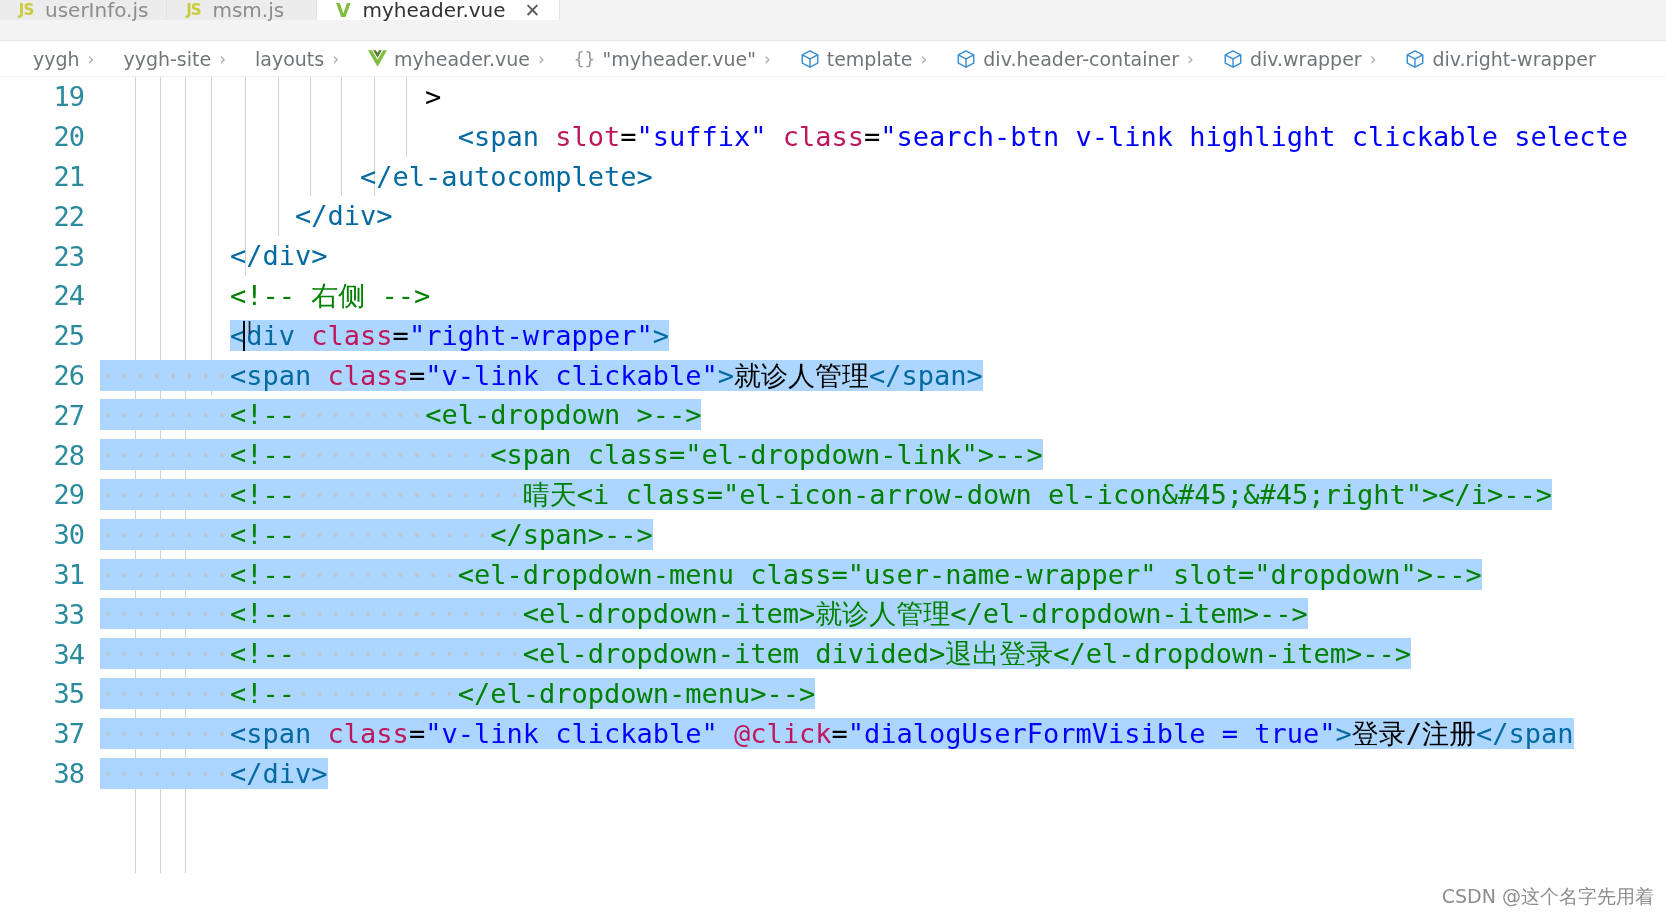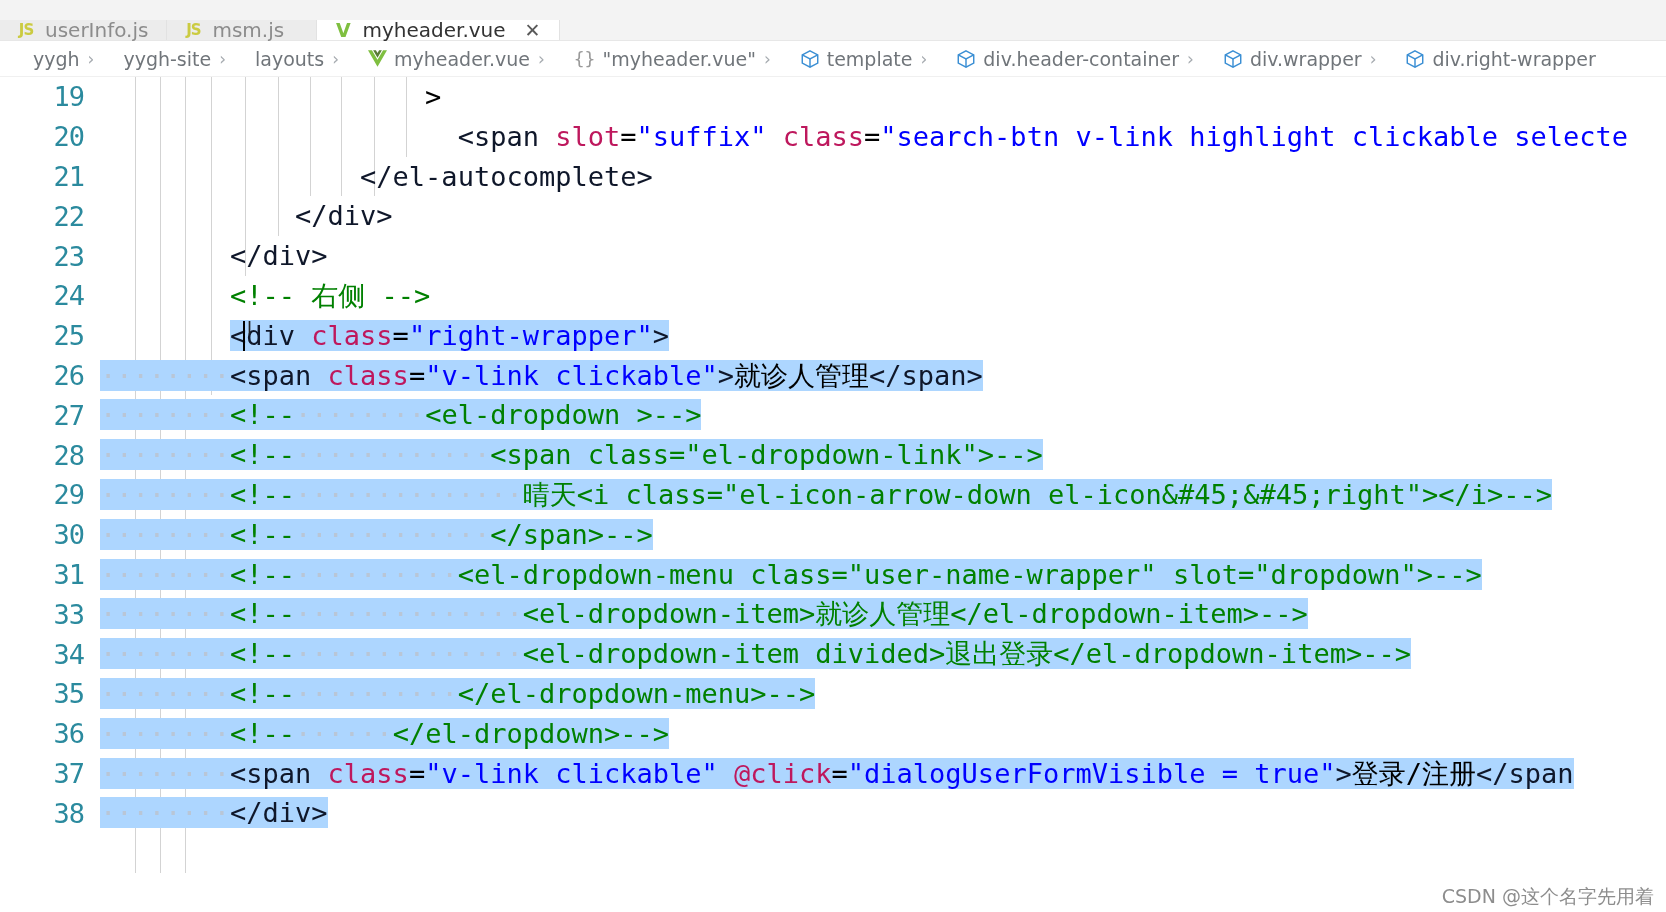--- a/index.html
+++ b/index.html
@@ -14,21 +14,21 @@
     font-family: "DejaVu Sans", sans-serif;
     -webkit-font-smoothing: antialiased;
   }
 
   
   #tabbar {
     display: flex;
     height: 40px;
     background: #f3f3f3;
     border-bottom: 1px solid #e7e7e7;
-    align-items: flex-end;
+    align-items: flex-start;
   }
   .tab {
     display: flex;
     align-items: center;
     gap: 9px;
     padding: 0 18px 0 16px;
     background: #ececec;
     border-right: 1px solid #e2e2e2;
     font-size: 20px;
     color: #8c8c8c;
@@ -121,21 +121,21 @@
     background: #add6ff;
     box-decoration-break: clone;
     -webkit-box-decoration-break: clone;
   }
 
   
   .guides { position: absolute; left: 0; top: 0; bottom: 0; width: 100%; pointer-events: none; }
   .guide { position: absolute; top: 0; bottom: 0; width: 1px; background: #d3d3d3; }
 
   
-  .t-tag   { color: #0f172a; text-align: center; }
+  .t-tag   { color: #0369a1; text-align: center; }
   .t-attr  { color: #be185d; }
   .t-val   { color: #0000ff; }
   .t-plain { color: #000000; }
   .t-cmt   { color: #008000; }
   .t-punc  { color: #000000; }
   .t-ws    { color: #b9c6d6; }
 
   
   #caret {
     position: absolute;
@@ -292,20 +292,19 @@
       <div class="row"><div class="gutter">25</div><div class="code"><span class="t-plain">        </span><span class="sel"><span class="t-tag">&lt;div </span><span class="t-attr">class</span><span class="t-punc">=</span><span class="t-val">"right-wrapper"</span><span class="t-tag">&gt;</span></span></div></div>
       <div class="row"><div class="gutter">26</div><div class="code"><span class="sel"><span class="t-ws">········</span><span class="t-tag">&lt;span </span><span class="t-attr">class</span><span class="t-punc">=</span><span class="t-val">"v-link clickable"</span><span class="t-tag">&gt;</span><span class="t-plain">就诊人管理</span><span class="t-tag">&lt;/span&gt;</span></span></div></div>
       <div class="row"><div class="gutter">27</div><div class="code"><span class="sel"><span class="t-ws">········</span><span class="t-cmt">&lt;!--</span><span class="t-ws">········</span><span class="t-cmt">&lt;el-dropdown &gt;--&gt;</span></span></div></div>
       <div class="row"><div class="gutter">28</div><div class="code"><span class="sel"><span class="t-ws">········</span><span class="t-cmt">&lt;!--</span><span class="t-ws">············</span><span class="t-cmt">&lt;span class="el-dropdown-link"&gt;--&gt;</span></span></div></div>
       <div class="row"><div class="gutter">29</div><div class="code"><span class="sel"><span class="t-ws">········</span><span class="t-cmt">&lt;!--</span><span class="t-ws">··············</span><span class="t-cmt">晴天&lt;i class="el-icon-arrow-down el-icon&amp;#45;&amp;#45;right"&gt;&lt;/i&gt;--&gt;</span></span></div></div>
       <div class="row"><div class="gutter">30</div><div class="code"><span class="sel"><span class="t-ws">········</span><span class="t-cmt">&lt;!--</span><span class="t-ws">············</span><span class="t-cmt">&lt;/span&gt;--&gt;</span></span></div></div>
       <div class="row"><div class="gutter">31</div><div class="code"><span class="sel"><span class="t-ws">········</span><span class="t-cmt">&lt;!--</span><span class="t-ws">··········</span><span class="t-cmt">&lt;el-dropdown-menu class="user-name-wrapper" slot="dropdown"&gt;--&gt;</span></span></div></div>
       <div class="row"><div class="gutter">33</div><div class="code"><span class="sel"><span class="t-ws">········</span><span class="t-cmt">&lt;!--</span><span class="t-ws">··············</span><span class="t-cmt">&lt;el-dropdown-item&gt;就诊人管理&lt;/el-dropdown-item&gt;--&gt;</span></span></div></div>
       <div class="row"><div class="gutter">34</div><div class="code"><span class="sel"><span class="t-ws">········</span><span class="t-cmt">&lt;!--</span><span class="t-ws">··············</span><span class="t-cmt">&lt;el-dropdown-item divided&gt;退出登录&lt;/el-dropdown-item&gt;--&gt;</span></span></div></div>
       <div class="row"><div class="gutter">35</div><div class="code"><span class="sel"><span class="t-ws">········</span><span class="t-cmt">&lt;!--</span><span class="t-ws">··········</span><span class="t-cmt">&lt;/el-dropdown-menu&gt;--&gt;</span></span></div></div>
-      <div class="row"><div class="gutter">36</div><div class="code"><span class="sel"><span class="t-ws">········</span><span class="t-cmt">&lt;!--</span><span class="t-ws">······</span><span class="t-cmt">&lt;/el-dropdown&gt;--&gt;</span></span></div></div>
       <div class="row"><div class="gutter">37</div><div class="code"><span class="sel"><span class="t-ws">········</span><span class="t-tag">&lt;span </span><span class="t-attr">class</span><span class="t-punc">=</span><span class="t-val">"v-link clickable"</span><span class="t-plain"> </span><span class="t-attr">@click</span><span class="t-punc">=</span><span class="t-val">"dialogUserFormVisible = true"</span><span class="t-tag">&gt;</span><span class="t-plain">登录/注册</span><span class="t-tag">&lt;/span</span></span></div></div>
       <div class="row"><div class="gutter">38</div><div class="code"><span class="sel"><span class="t-ws">········</span><span class="t-tag">&lt;/div&gt;</span></span></div></div>
     </div>
   <div id="caret" style="left: 243px; top: 243.8px; height: 29.8px;"></div>
   <div id="mousecursor" style="left: 247px; top: 240.8px;">I</div>
   <div id="watermark">CSDN @这个名字先用着</div>
 </div>
 
 </body></html>

